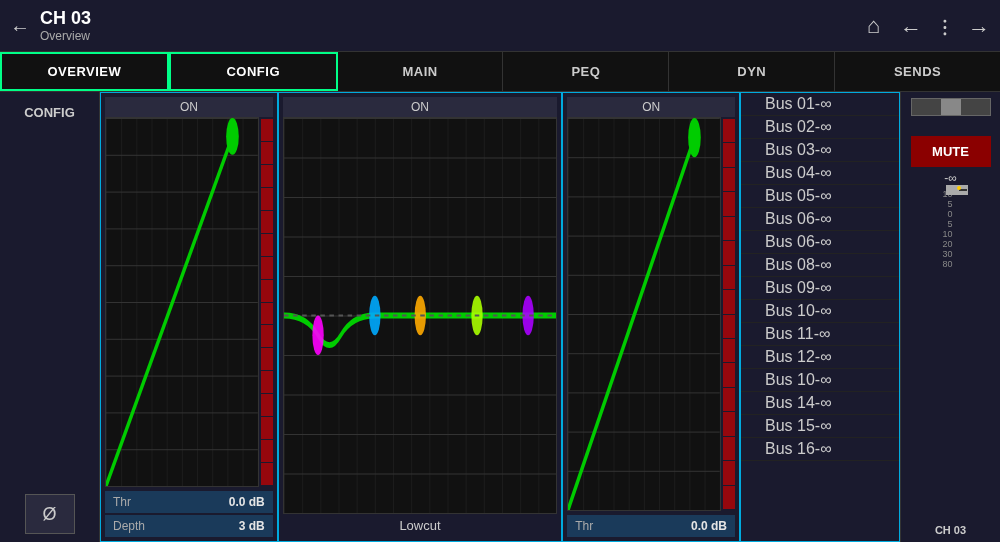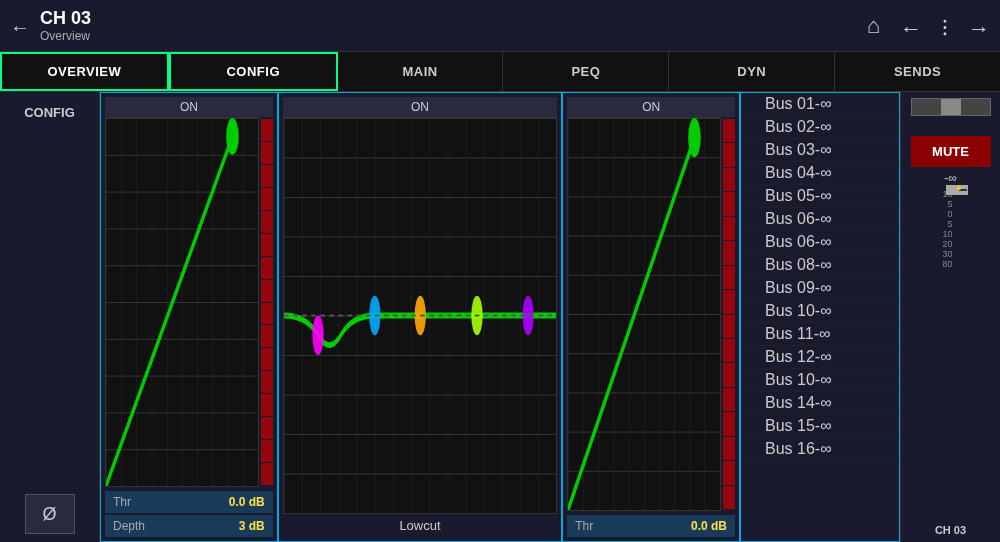--- a/index.html
+++ b/index.html
@@ -170,21 +170,21 @@
     }
     .module-row {
       background: #1a3a5a;
       padding: 4px 8px;
       display: flex;
       justify-content: space-between;
       font-size: 12px;
       color: #ccc;
     }
     .module-row-label { color: #aaa; }
-    .module-row-val { color: #fde047; font-weight: bold; }
+    .module-row-val { color: #e5e5e5; font-weight: bold; }
 
     .lowcut-label {
       text-align: center;
       font-size: 13px;
       color: #ccc;
       padding: 4px;
     }
 
     
     .sends-panel {

